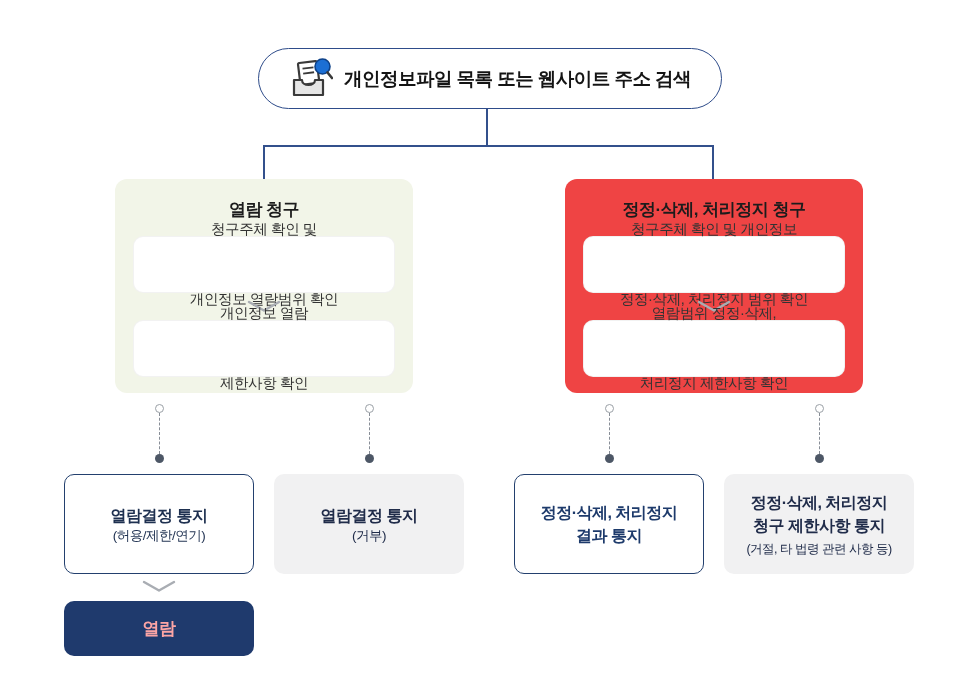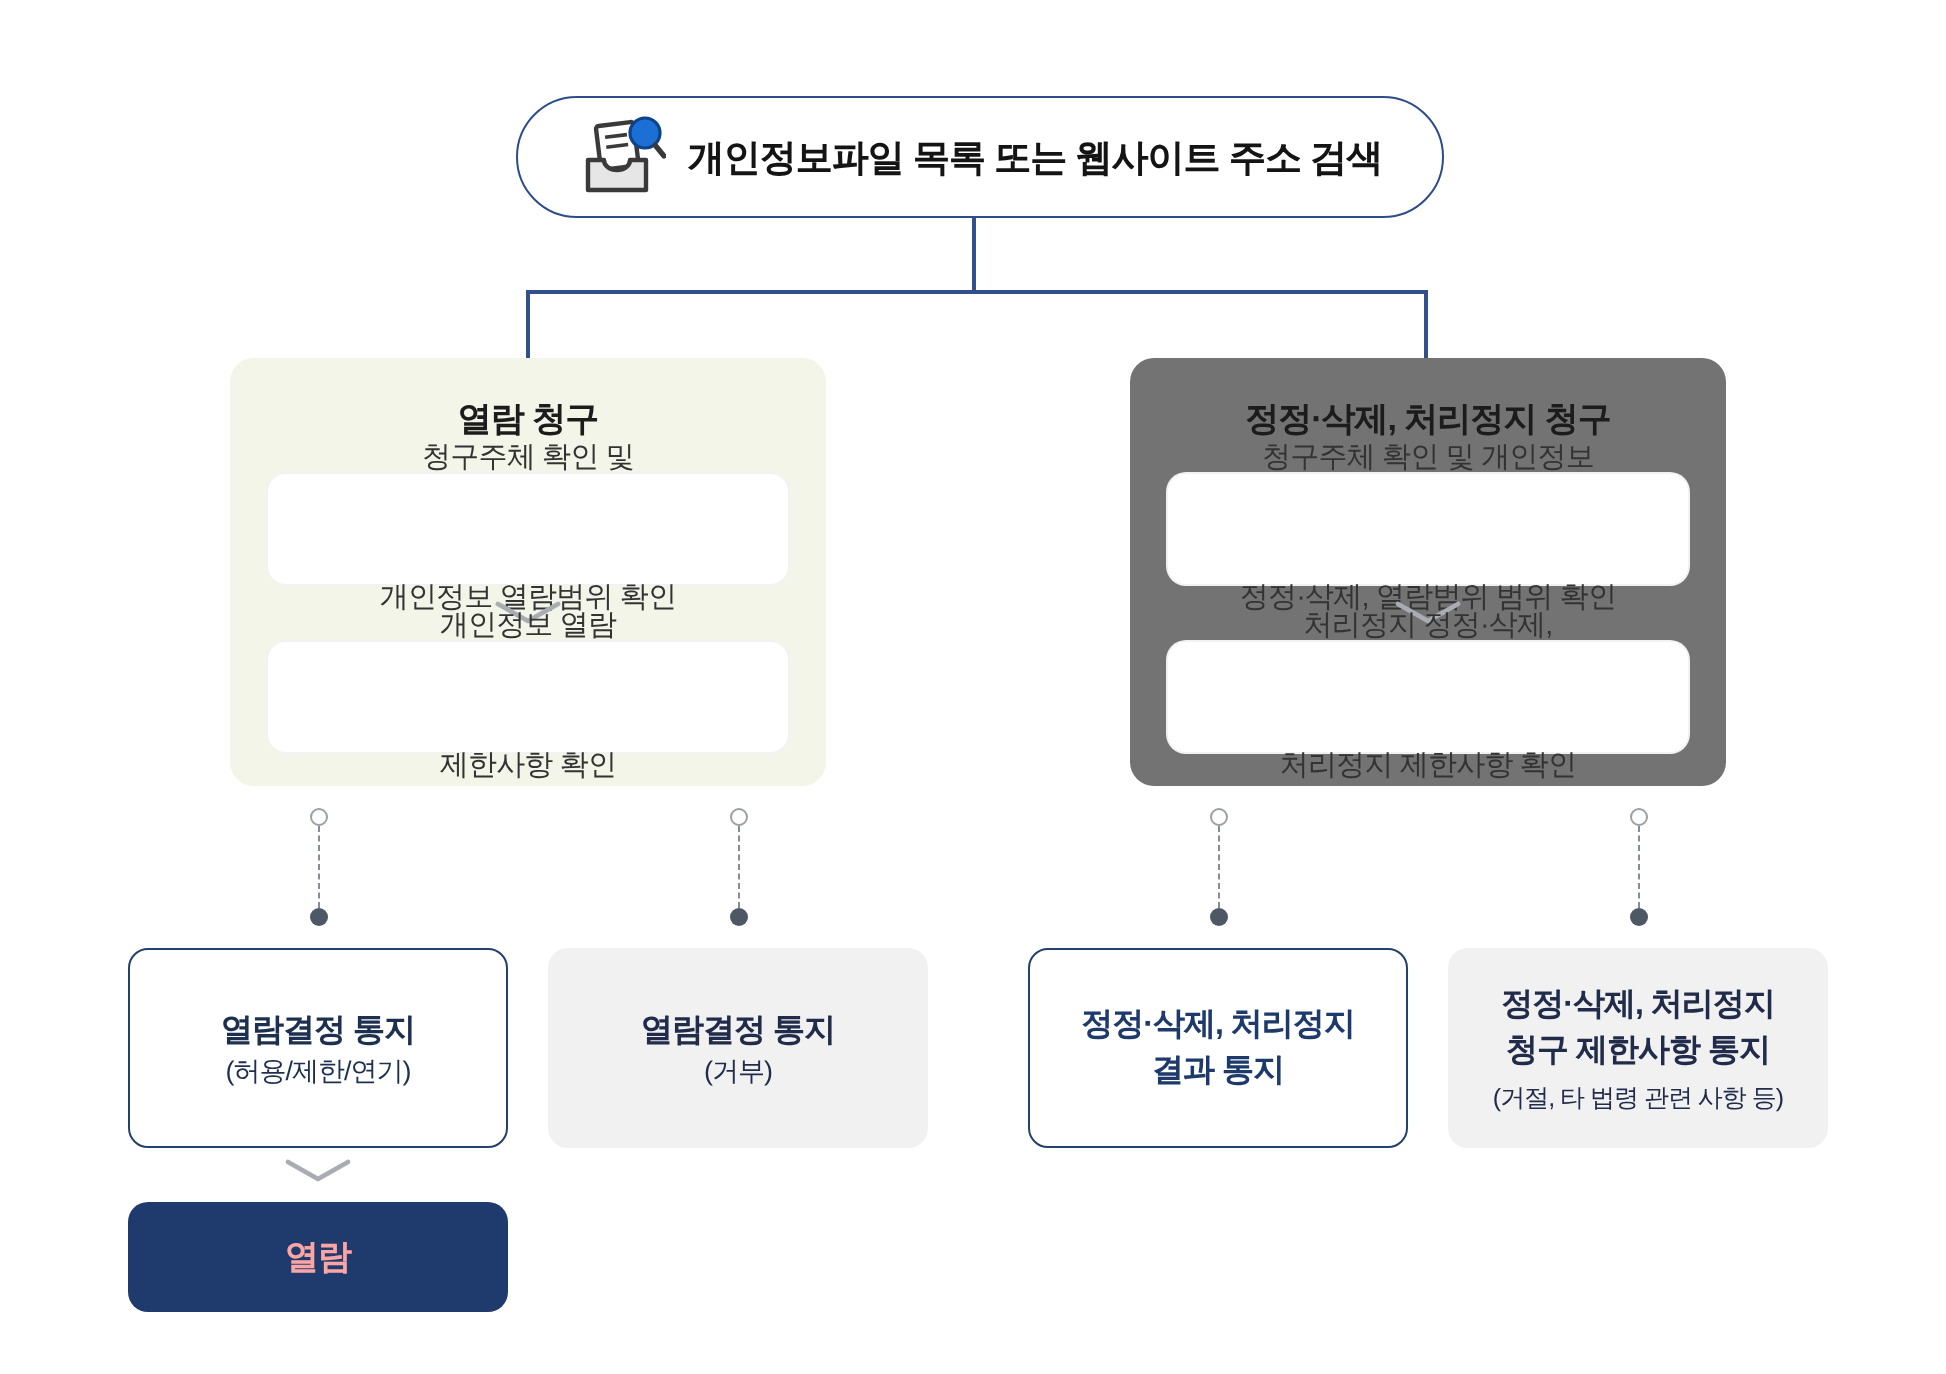--- a/index.html
+++ b/index.html
@@ -23,21 +23,21 @@
   .line-v-top  { left:486px; top:109px; width:1.5px; height:36px; }
   .line-h      { left:263px; top:145px; width:450px; height:1.5px; }
   .line-v-left { left:263px; top:145px; width:1.5px; height:34px; }
   .line-v-right{ left:712px; top:145px; width:1.5px; height:34px; }
 
   
   .panel {
     position:absolute; top:179px; width:298px; height:214px; border-radius:12px;
   }
   .panel-green { left:115px; background:#f2f5e8; }
-  .panel-blue  { left:565px; background:#737373; }
+  .panel-blue  { left:565px; background:#ef4444; }
   .panel-title {
     text-align:center; padding-top:19px; height:57px;
     font-weight:bold; font-size:17px; color:#1c1c1c; letter-spacing:-0.5px;
   }
   .step-box {
     margin:0 18px; background:#ffffff; border-radius:10px; height:57px;
     border:1px solid rgba(0,0,0,0.05);
     display:flex; flex-direction:column; justify-content:center; align-items:center;
     font-size:14.5px; color:#333; line-height:1.5; text-align:center; letter-spacing:-0.4px;gap:48px;
   }
@@ -118,29 +118,29 @@
     <div class="step-box">
       <span>개인정보 열람</span>
       <span>제한사항 확인</span>
     </div>
   </div>
 
   <div class="panel panel-blue">
     <div class="panel-title">정정·삭제, 처리정지 청구</div>
     <div class="step-box">
       <span>청구주체 확인 및 개인정보</span>
-      <span>정정·삭제, 열람범위 범위 확인</span>
+      <span>정정·삭제, 처리정지 범위 확인</span>
     </div>
     <div class="chevron-row">
       <svg width="34" height="13" viewBox="0 0 34 13">
           <path d="M2 2 L17 10.5 L32 2" fill="none" stroke="#a9adb3" stroke-width="2.4" stroke-linecap="round" stroke-linejoin="round"></path>
         </svg>
     </div>
     <div class="step-box">
-      <span>처리정지 정정·삭제,</span>
+      <span>열람범위 정정·삭제,</span>
       <span>처리정지 제한사항 확인</span>
     </div>
   </div>
 
   <div class="drop" style="left:154px">
     <span class="circle-open"></span>
     <span class="dash"></span>
     <span class="circle-fill"></span>
   </div>
   <div class="drop" style="left:364px">

